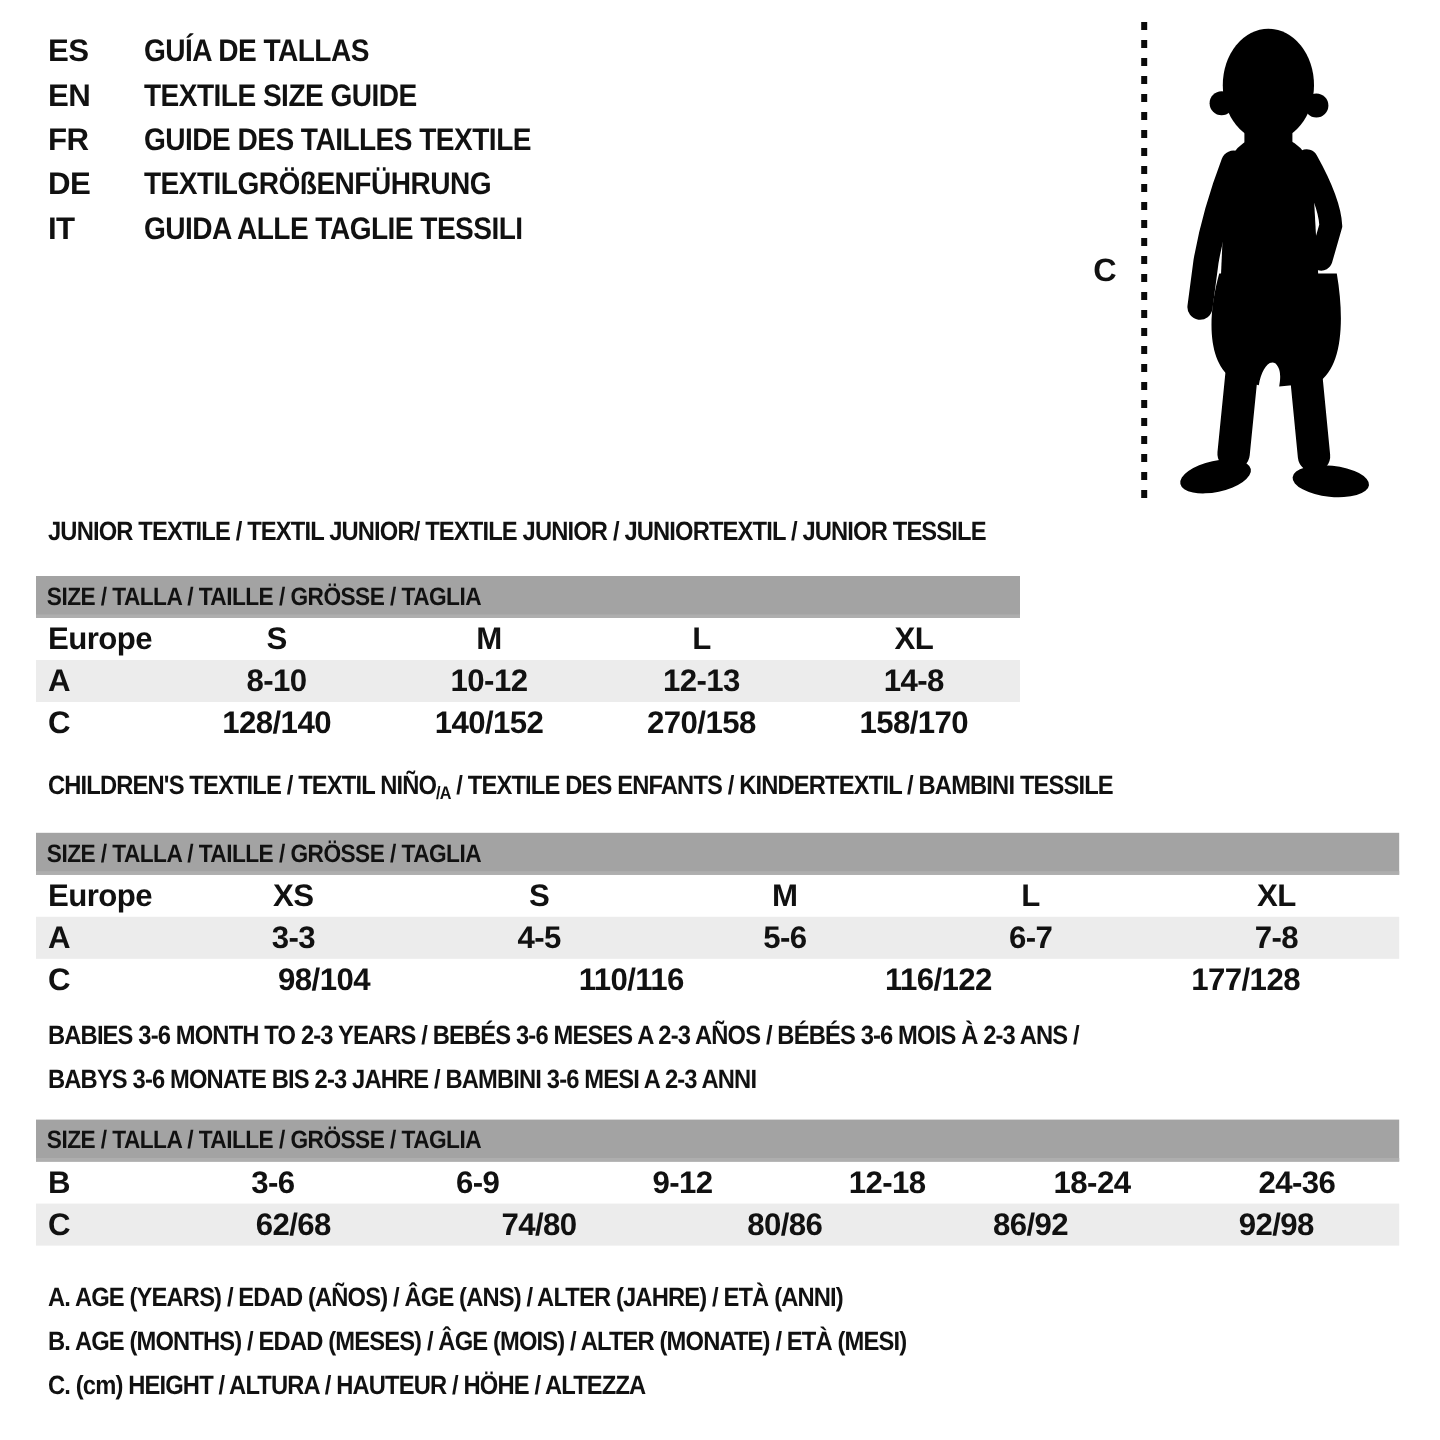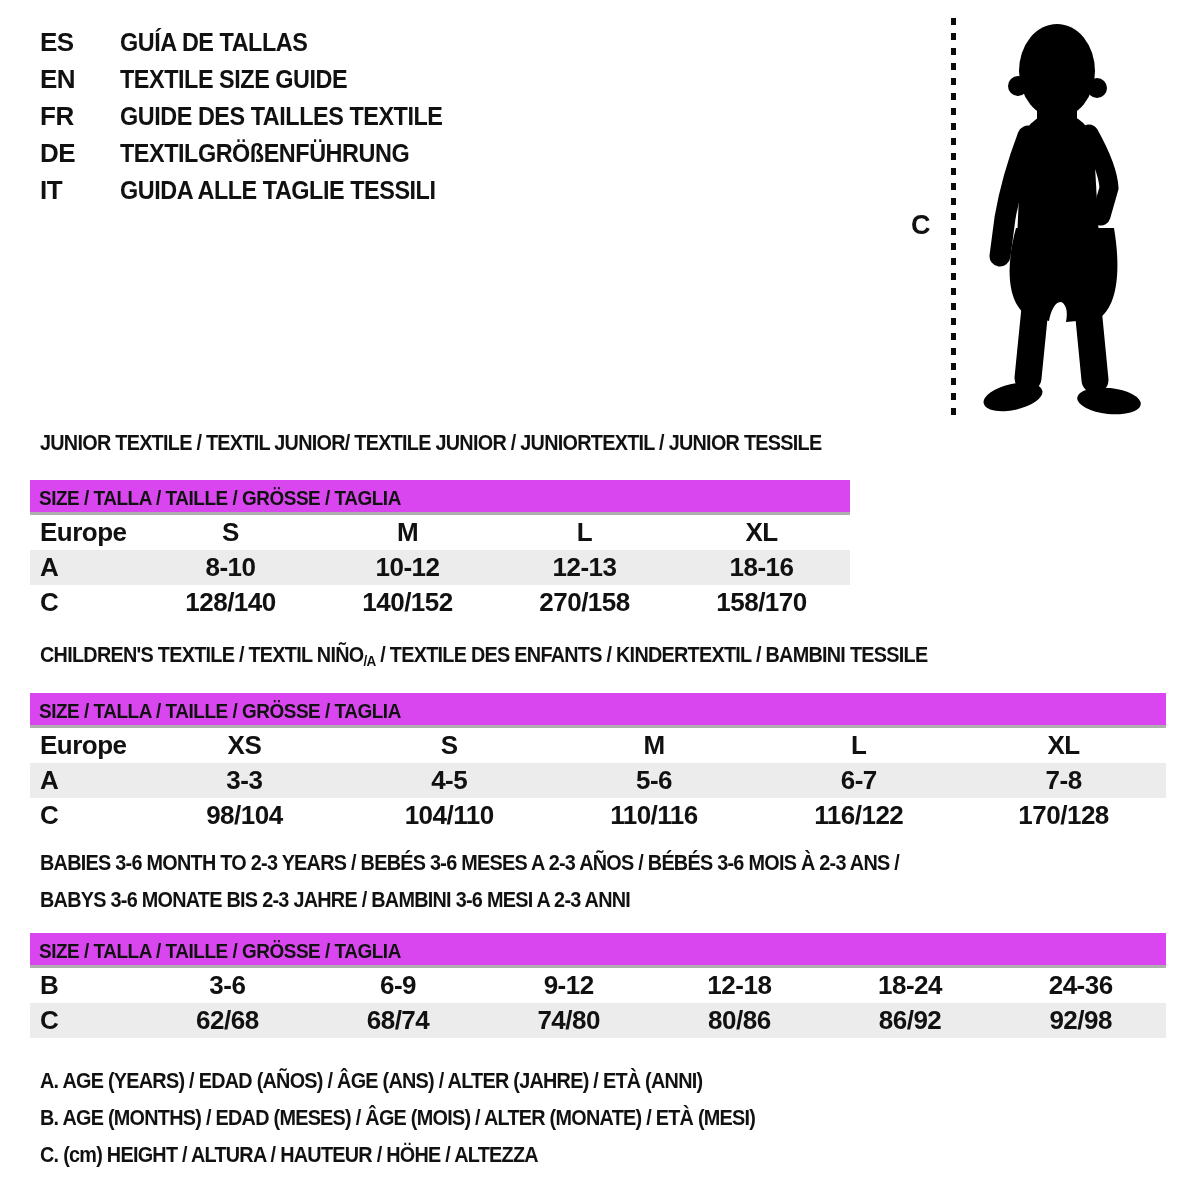--- a/index.html
+++ b/index.html
@@ -39,21 +39,21 @@
   .sec-babies   { top: 849px; width: 1136px; }
 
   .sec-junior   .section-heading { margin-bottom: 24px; }
   .sec-children .section-heading { margin-bottom: 19px; }
   .sec-babies   .heading-line1   { margin-bottom: 10px; }
   .sec-babies   .heading-line2   { margin-bottom: 20px; }
 
   
   .size-bar {
     height: 35px; line-height: 35px;
-    background: #d946ef;
+    background: #a3a3a3;
     border-bottom: 3px solid #aeaeae;
     font-size: 21px; letter-spacing: -0.5px;
     padding-left: 9px;
   }
   .size-bar .condensed { display: inline-block; }
   .trow { display: flex; height: 35px; line-height: 35px; font-size: 26px; }
   .trow.stripe { background: #ececec; }
   .tlabel { width: 112px; padding-left: 10px; letter-spacing: -0.5px; }
   .tcell { flex: 1; text-align: center; letter-spacing: -0.5px; }
 
@@ -131,21 +131,21 @@
       <div class="tcell">S</div>
       <div class="tcell">M</div>
       <div class="tcell">L</div>
       <div class="tcell">XL</div>
     </div>
     <div class="trow stripe">
       <div class="tlabel">A</div>
       <div class="tcell">8-10</div>
       <div class="tcell">10-12</div>
       <div class="tcell">12-13</div>
-      <div class="tcell">18-16</div>
+      <div class="tcell">14-8</div>
     </div>
     <div class="trow">
       <div class="tlabel">C</div>
       <div class="tcell">128/140</div>
       <div class="tcell">140/152</div>
       <div class="tcell">270/158</div>
       <div class="tcell">158/170</div>
     </div>
   </div>
 </div>
@@ -166,24 +166,23 @@
       <div class="tlabel">A</div>
       <div class="tcell">3-3</div>
       <div class="tcell">4-5</div>
       <div class="tcell">5-6</div>
       <div class="tcell">6-7</div>
       <div class="tcell">7-8</div>
     </div>
     <div class="trow">
       <div class="tlabel">C</div>
       <div class="tcell">98/104</div>
-      <div class="tcell">104/110</div>
       <div class="tcell">110/116</div>
       <div class="tcell">116/122</div>
-      <div class="tcell">170/128</div>
+      <div class="tcell">177/128</div>
     </div>
   </div>
 </div>
 
 <div class="section sec-babies">
   <div class="section-heading condensed heading-line1">BABIES 3-6 MONTH TO 2-3 YEARS / BEBÉS 3-6 MESES A 2-3 AÑOS / BÉBÉS 3-6 MOIS À 2-3 ANS /</div>
   <div class="section-heading condensed heading-line2">BABYS 3-6 MONATE BIS 2-3 JAHRE / BAMBINI 3-6 MESI A 2-3 ANNI</div>
   <div class="table">
     <div class="size-bar"><span class="condensed">SIZE / TALLA / TAILLE / GRÖSSE / TAGLIA</span></div>
     <div class="trow">
@@ -191,21 +190,20 @@
       <div class="tcell">3-6</div>
       <div class="tcell">6-9</div>
       <div class="tcell">9-12</div>
       <div class="tcell">12-18</div>
       <div class="tcell">18-24</div>
       <div class="tcell">24-36</div>
     </div>
     <div class="trow stripe">
       <div class="tlabel">C</div>
       <div class="tcell">62/68</div>
-      <div class="tcell">68/74</div>
       <div class="tcell">74/80</div>
       <div class="tcell">80/86</div>
       <div class="tcell">86/92</div>
       <div class="tcell">92/98</div>
     </div>
   </div>
 </div>
 
 <div class="footnotes">
   <div class="footnote condensed">A. AGE (YEARS) / EDAD (AÑOS) / ÂGE (ANS) / ALTER (JAHRE) / ETÀ (ANNI)</div>

